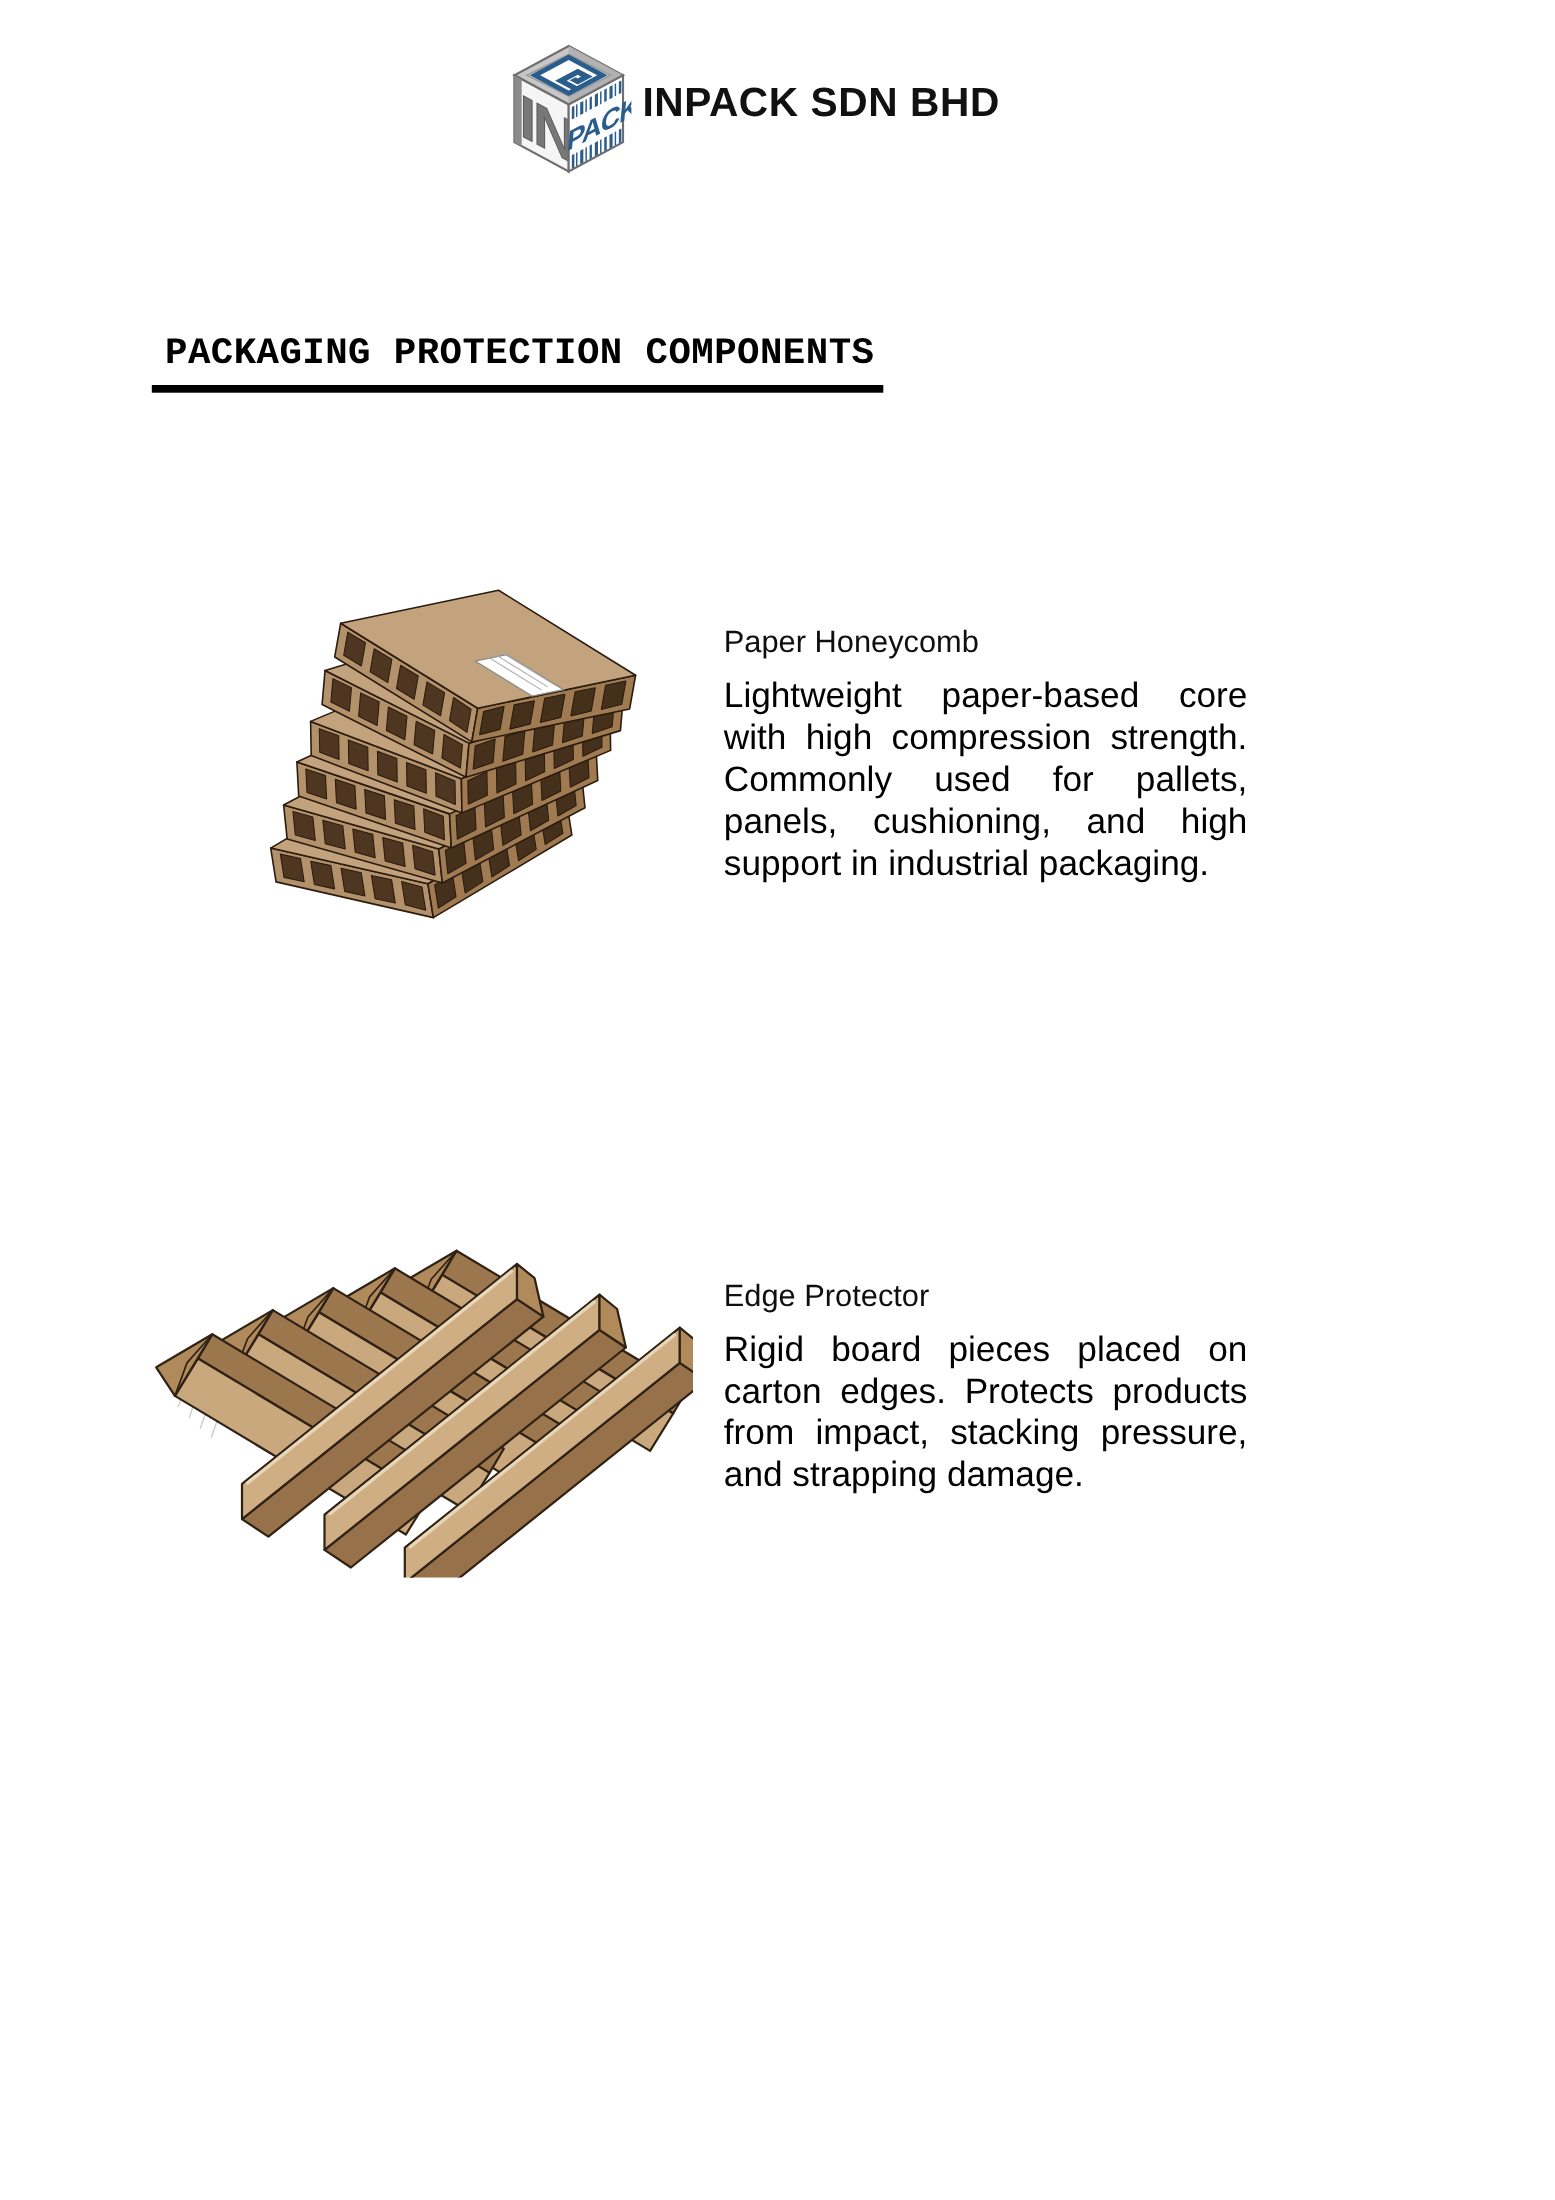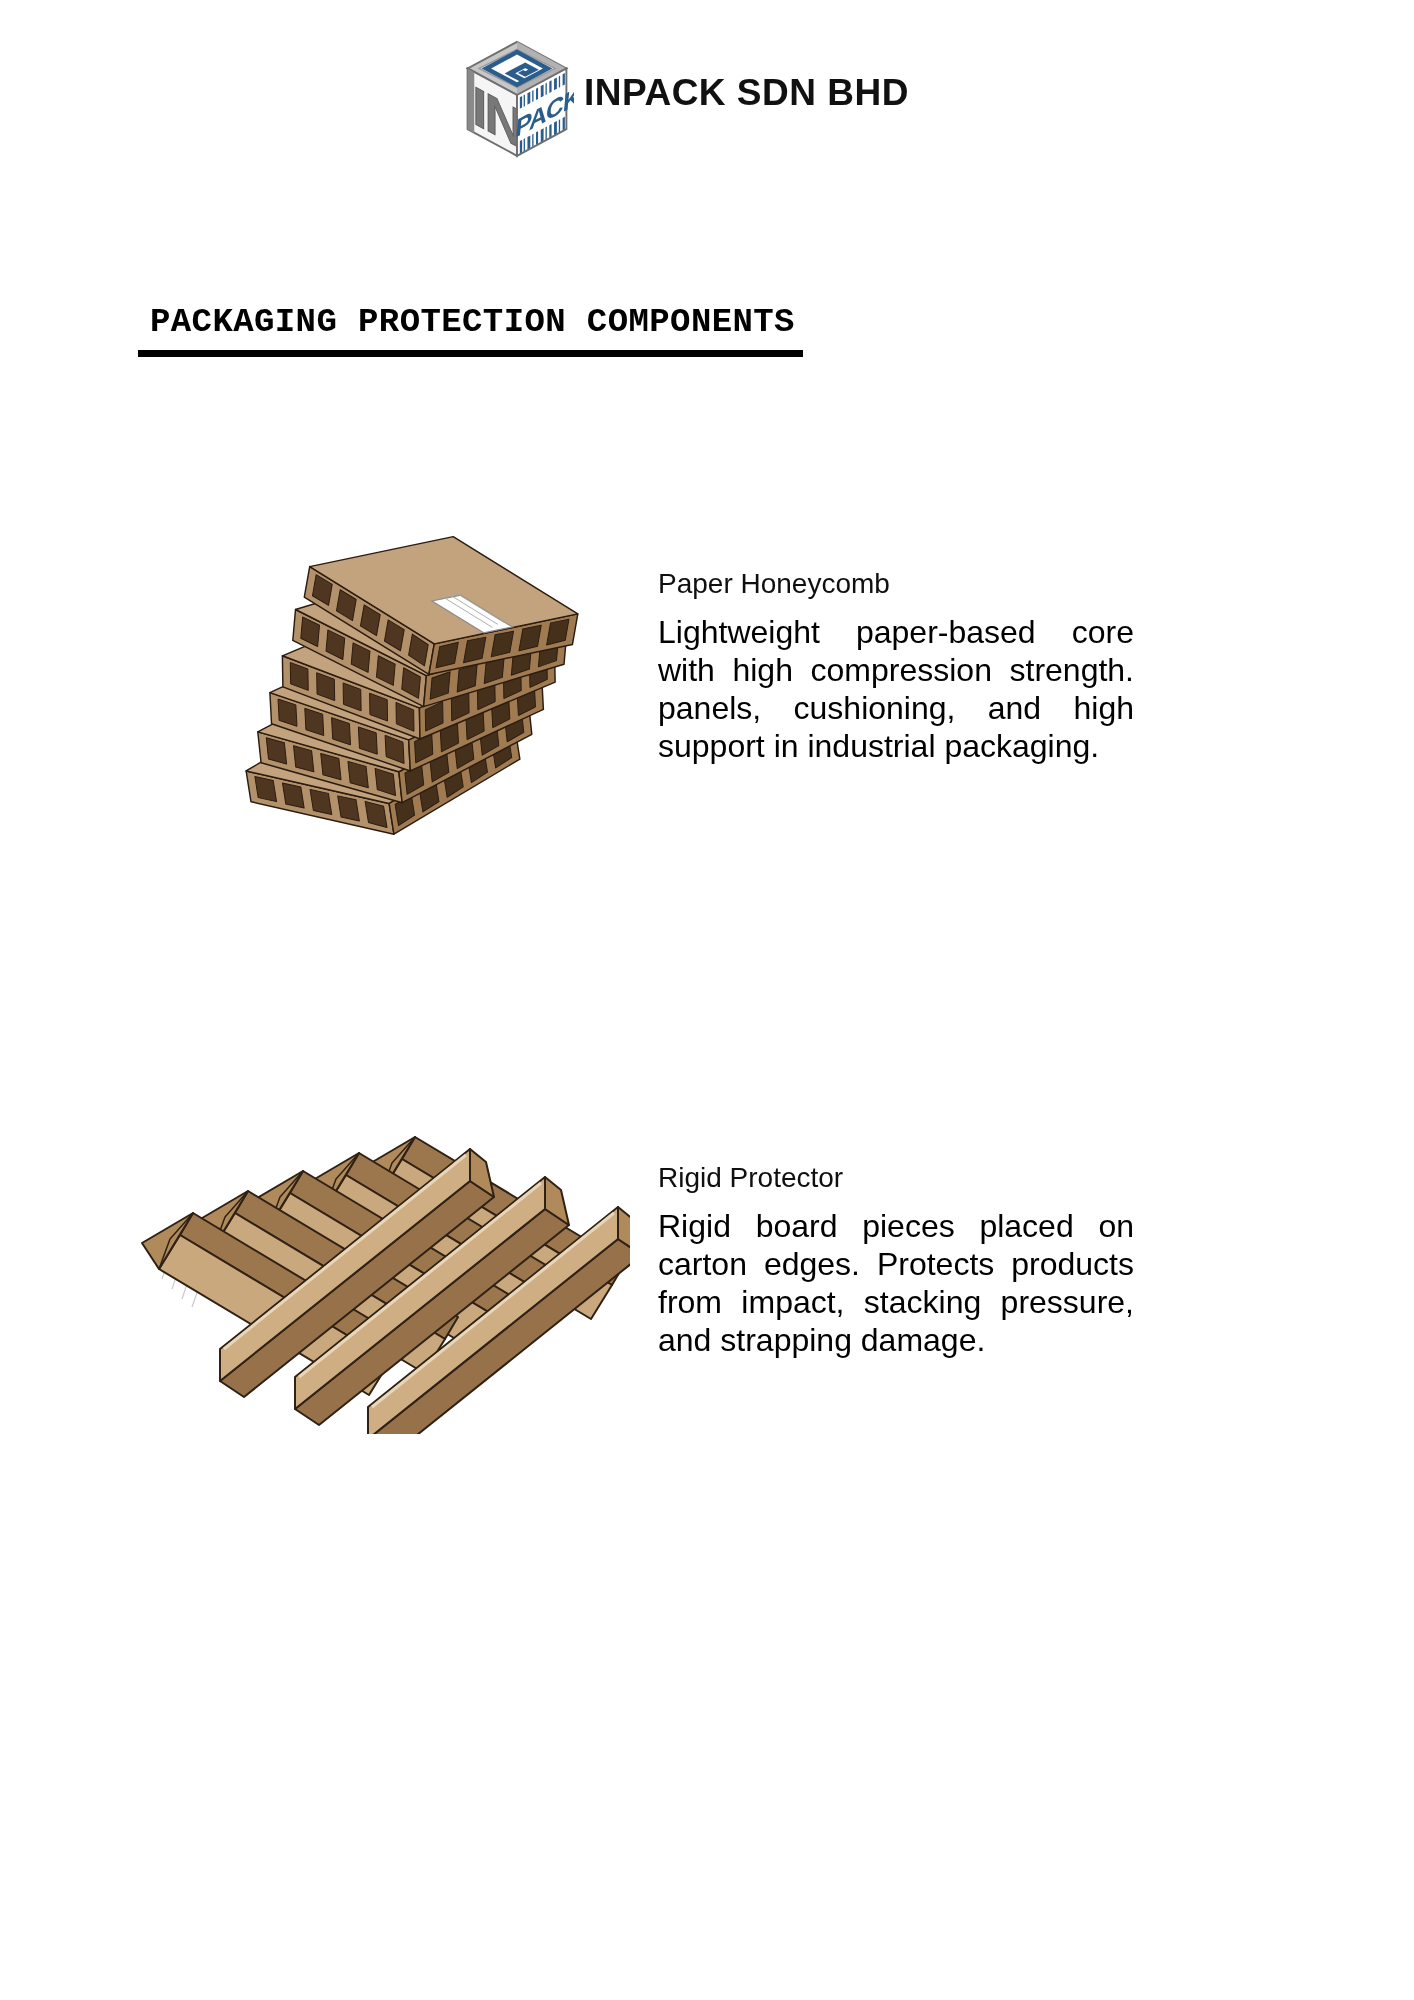--- a/index.html
+++ b/index.html
@@ -133,20 +133,21 @@
         <path d="M141,68 L199,91 M146,64 L204,87 M152,61 L210,84" stroke="#a9a9a9" stroke-width="0.9" fill="none" transform="translate(-3,-6)"></path>
       </g>
     </svg>
   </div>
 
   <div class="sec-text sec-text-1">
     <div class="sec-title">Paper Honeycomb</div>
     <div class="sec-body">
       <div class="ln">Lightweight paper-based core</div>
       <div class="ln">with high compression strength.</div>
+      <div class="ln">Commonly used for pallets,</div>
       <div class="ln">panels, cushioning, and high</div>
       <div class="ln">support in industrial packaging.</div>
     </div>
   </div>
 
   <div class="illu illu-edge">
     <svg viewBox="0 0 490 320">
       <defs>
 
         <g id="bbar" stroke="#2f2114" stroke-width="2" stroke-linejoin="round">
@@ -174,21 +175,21 @@
       <use href="#bbar" transform="translate(95,100)"></use>
       <use href="#bbar" transform="translate(40,122)"></use>
 
       <use href="#tbar" transform="translate(478,94)"></use>
       <use href="#tbar" transform="translate(405,64)"></use>
       <use href="#tbar" transform="translate(330,36)"></use>
     </svg>
   </div>
 
   <div class="sec-text sec-text-2">
-    <div class="sec-title">Rigid Protector</div>
+    <div class="sec-title">Edge Protector</div>
     <div class="sec-body">
       <div class="ln">Rigid board pieces placed on</div>
       <div class="ln">carton edges. Protects products</div>
       <div class="ln">from impact, stacking pressure,</div>
       <div class="ln">and strapping damage.</div>
     </div>
   </div>
 
 </div>
 

